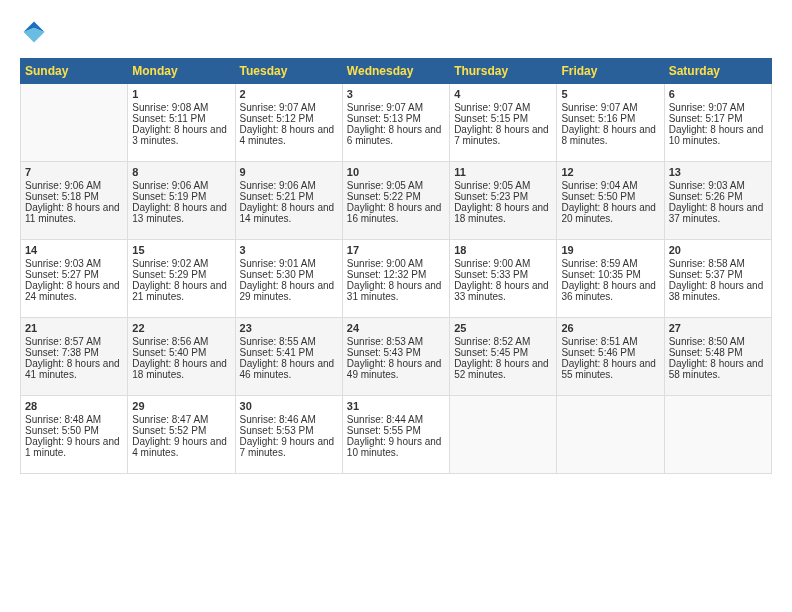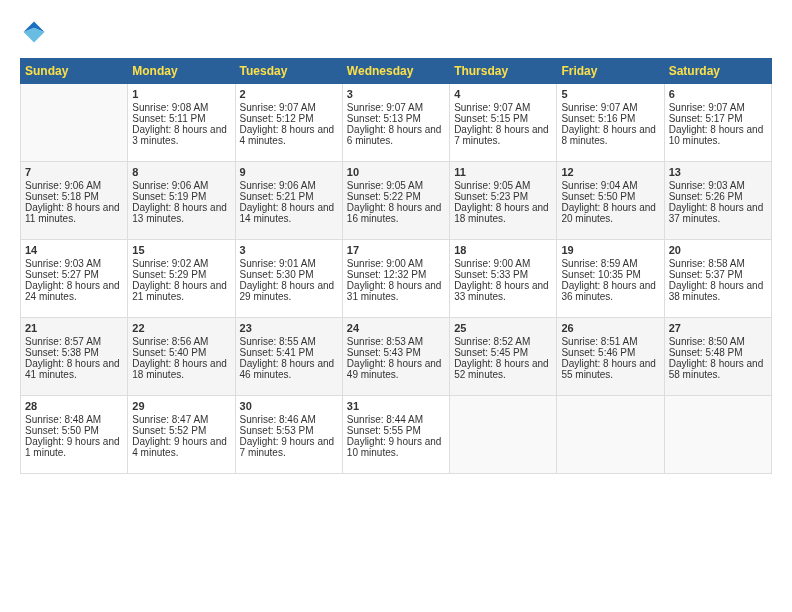--- a/index.html
+++ b/index.html
@@ -253,21 +253,21 @@
         <span class="day-num">20</span>
         <span>Sunrise: 8:58 AM</span><br>
         <span>Sunset: 5:37 PM</span><br>
         <span>Daylight: 8 hours and 38 minutes.</span>
       </td>
         </tr>
         <tr>
           <td>
         <span class="day-num">21</span>
         <span>Sunrise: 8:57 AM</span><br>
-        <span>Sunset: 5:38 PM</span><br>
+        <span>Sunset: 7:38 PM</span><br>
         <span>Daylight: 8 hours and 41 minutes.</span>
       </td>
           <td>
         <span class="day-num">22</span>
         <span>Sunrise: 8:56 AM</span><br>
         <span>Sunset: 5:40 PM</span><br>
         <span>Daylight: 8 hours and 18 minutes.</span>
       </td>
           <td>
         <span class="day-num">23</span>

